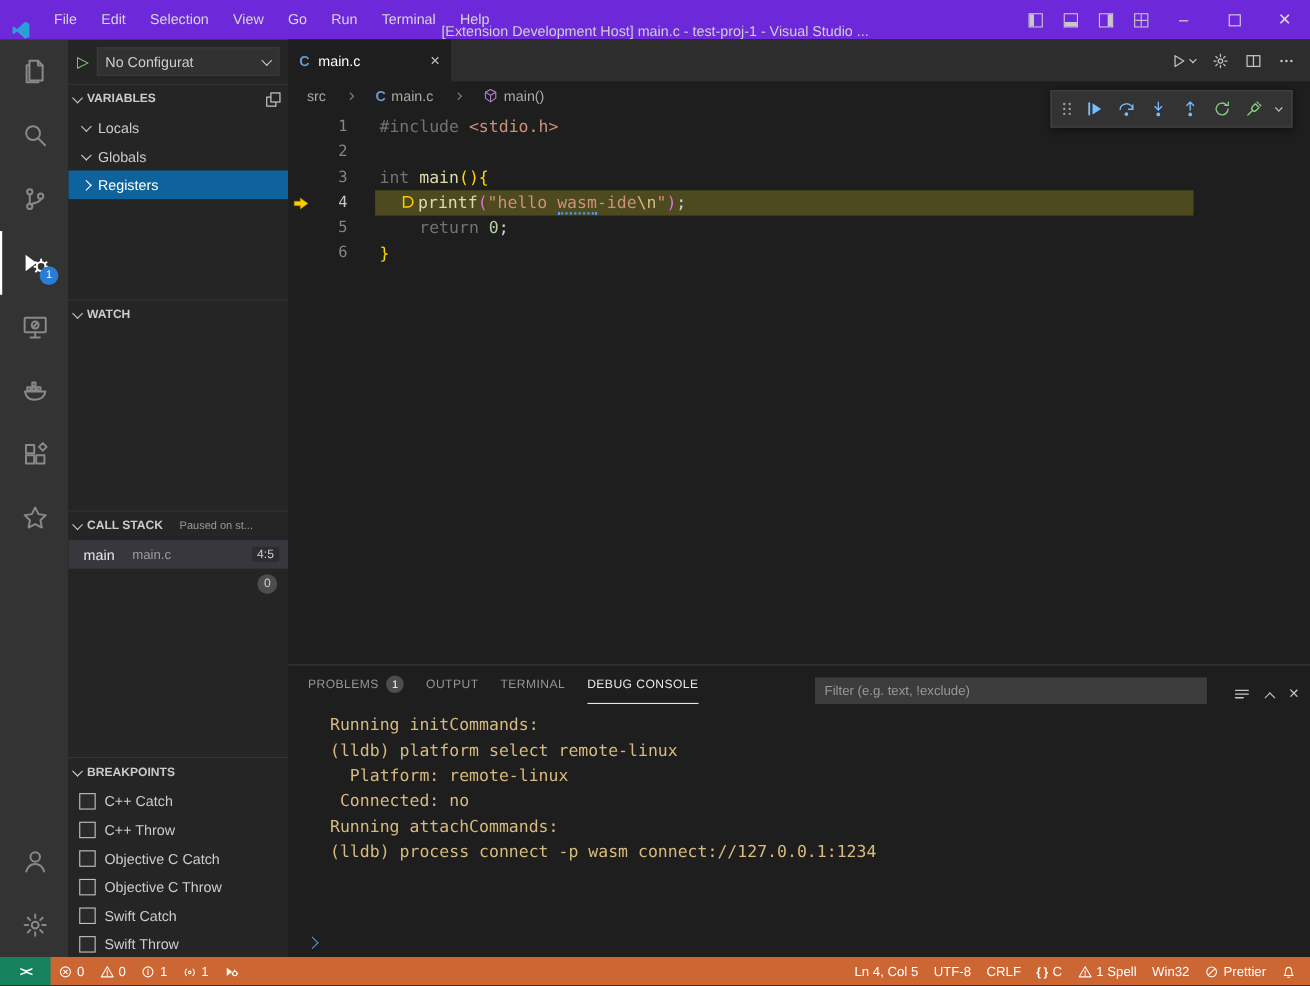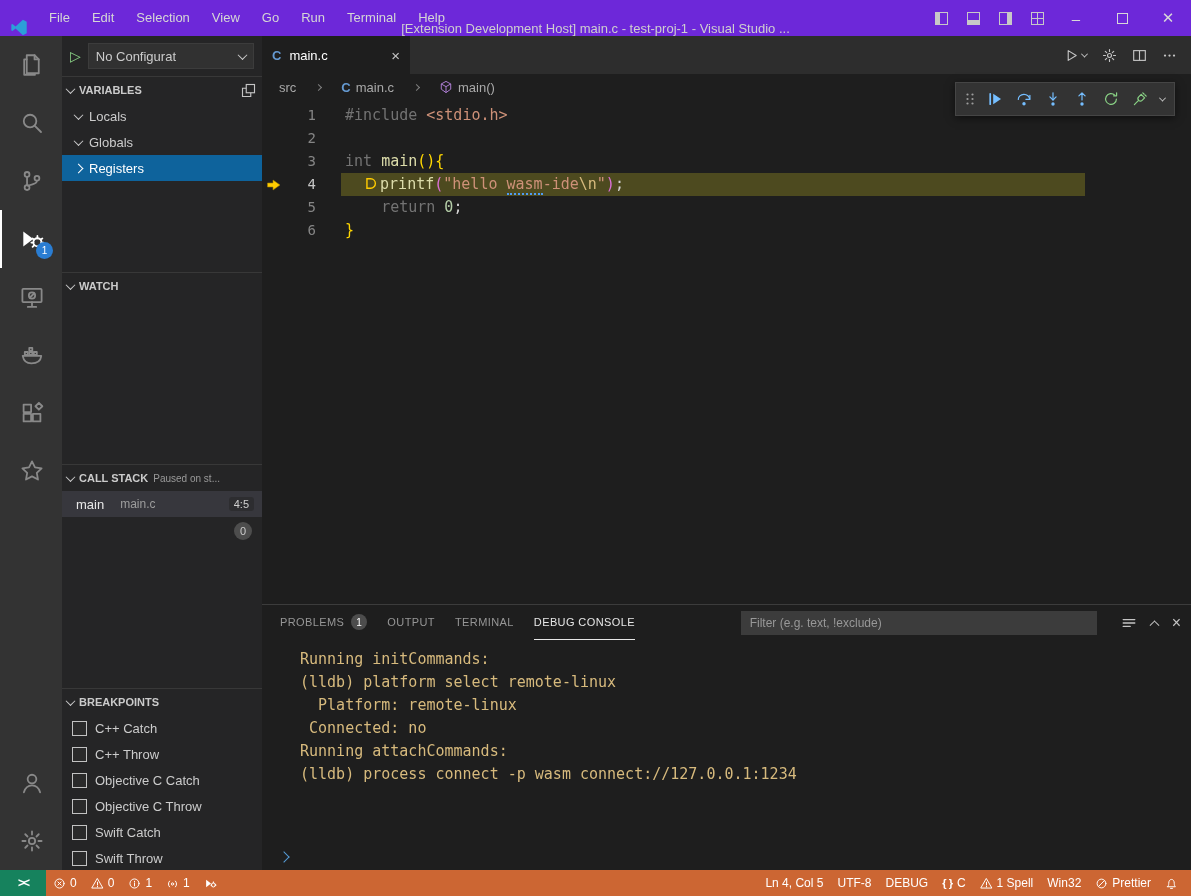--- a/index.html
+++ b/index.html
@@ -37,21 +37,21 @@
   .act-badge{position:absolute;right:9px;bottom:9px;min-width:17px;height:17px;border-radius:50%;background:#2a7dd2;color:#fff;font-size:10px;display:flex;align-items:center;justify-content:center}
   .act-bottom{margin-top:auto;display:flex;flex-direction:column}
 
   
   .sidebar{width:200px;background:#252526;display:flex;flex-direction:column;overflow:hidden}
   .runbar{height:40px;display:flex;align-items:center;gap:7px;padding:0 8px;flex:none}
   .startplay{color:#89d185;font-size:14px}
   .config-select{flex:1;height:26px;background:#313131;border:1px solid #3c3c3c;display:flex;align-items:center;justify-content:space-between;padding:0 7px;color:#cccccc;font-size:13px}
   .section{display:flex;flex-direction:column;flex:none;overflow:hidden}
   .sec-header{height:27px;display:flex;align-items:center;gap:5px;padding:0 6px 0 5px;font-size:11px;font-weight:bold;color:#cbcbcb;border-top:1px solid #383838;flex:none}
-  .sec-header .hint{font-weight:normal;font-size:10px;color:#9a9a9a;margin-left:0;white-space:nowrap}
+  .sec-header .hint{font-weight:normal;font-size:10px;color:#9a9a9a;margin-left:10px;white-space:nowrap}
   .sec-header .ico{margin-left:auto;color:#c5c5c5}
   .srow{height:26px;display:flex;align-items:center;gap:7px;padding-left:13px;color:#cccccc;cursor:pointer}
   .srow.selected{background:#0e639c;color:#ffffff}
   .cs-frame{height:26px;display:flex;align-items:center;background:#37373d;padding:0 8px 0 14px}
   .cs-frame .fn{color:#e8e8e8}
   .cs-frame .file{color:#9d9d9d;font-size:12px;margin-left:16px}
   .cs-pos{margin-left:auto;background:#2d2d30;border-radius:3px;padding:1px 5px;font-size:11px;color:#d0d0d0}
   .cs-badgerow{height:28px;display:flex;align-items:center;justify-content:flex-end;padding-right:10px}
   .round-badge{width:18px;height:18px;border-radius:50%;background:#4d4d4d;color:#cccccc;font-size:11px;display:flex;align-items:center;justify-content:center}
   .bprow{height:26px;display:flex;align-items:center;gap:8px;padding-left:10px}
@@ -83,21 +83,21 @@
   .inline-ico{display:inline-block;vertical-align:-2px;margin-right:2px}
   .debug-toolbar{position:absolute;top:46px;right:16px;background:#333333;border:1px solid #454545;box-shadow:0 2px 8px rgba(0,0,0,.55);display:flex;align-items:center;padding:3px 5px;gap:2px;z-index:6}
   .dbtn{width:27px;height:26px;display:flex;align-items:center;justify-content:center;color:#c5c5c5}
   .db-gripper{color:#9d9d9d;width:18px}
   .db-continue,.db-step-over,.db-step-into,.db-step-out{color:#75beff}
   .db-restart,.db-disconnect{color:#89d185}
   .db-chevron-down{width:14px;color:#c5c5c5}
 
   
   .panel{height:266px;border-top:1px solid #3c3c3c;display:flex;flex-direction:column;background:#1e1e1e;flex:none}
-  .panel-header{height:35px;display:flex;align-items:center;padding:0 10px 0 18px;gap:20px;flex:none}
+  .panel-header{height:35px;display:flex;align-items:flex-end;padding:0 10px 0 18px;gap:20px;flex:none}
   .ptab{height:35px;display:flex;align-items:center;gap:7px;font-size:11px;letter-spacing:.4px;color:#969696;border-bottom:1px solid transparent}
   .ptab.active{color:#e7e7e7;border-bottom:1px solid #e7e7e7}
   .pbadge{min-width:16px;height:16px;border-radius:50%;background:#4d4d4d;color:#ffffff;font-size:10px;display:flex;align-items:center;justify-content:center}
   .filter-input{margin-left:auto;width:356px;height:24px;background:#3c3c3c;border:1px solid #3c3c3c;color:#cccccc;font-size:12px;padding:0 8px;outline:none;font-family:"Liberation Sans",sans-serif}
   .filter-input::placeholder{color:#989898}
   .panel-icons{display:flex;align-items:center;gap:14px;color:#c5c5c5;padding-left:4px}
   .pclose{font-size:16px}
   .console{flex:1;font-family:"DejaVu Sans Mono",monospace;font-size:15px;line-height:23px;padding:8px 0 0 38px;color:#d7ba7d;white-space:pre;overflow:hidden}
   .console-prompt{height:26px;display:flex;align-items:center;padding-left:18px;flex:none}
   .prompt-chev{width:8px;height:8px;border-right:1.6px solid #569cd6;border-bottom:1.6px solid #569cd6;transform:rotate(-45deg)}
@@ -590,21 +590,21 @@
         </div>
       </div>
     <div class="status-right" id="status-right">
         <div class="sitem">
           <span>Ln 4, Col 5</span>
         </div>
         <div class="sitem">
           <span>UTF-8</span>
         </div>
         <div class="sitem">
-          <span>DEBUG</span>
+          <span>CRLF</span>
         </div>
         <div class="sitem">
           <span class="ico "><span style="font-size:11px;font-weight:bold">{ }</span></span>
           <span>C</span>
         </div>
         <div class="sitem">
           <span class="ico ">
             <svg width="16" height="16" viewBox="0 0 16 16" fill="none" stroke="currentColor" stroke-width="1.2" stroke-linecap="round" stroke-linejoin="round">
               <path d="M8 2.2L14.6 13.6H1.4z"></path>
               <path d="M8 6.4v3.4M8 11.4v.8"></path>

